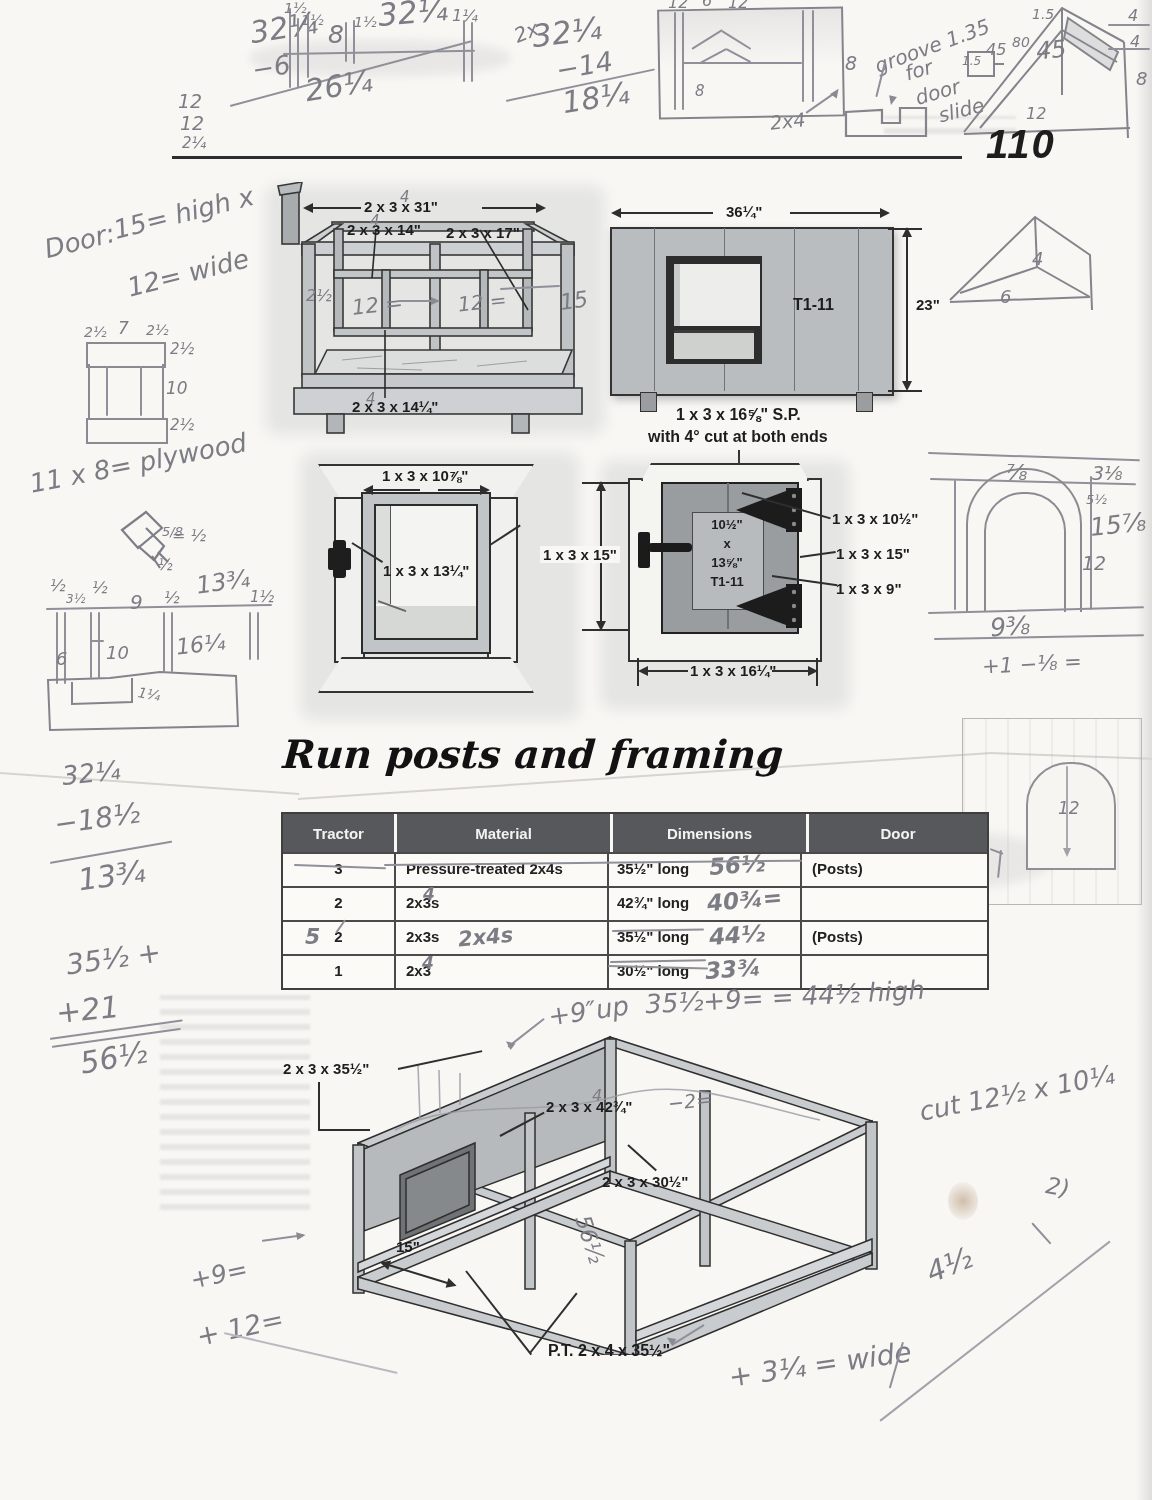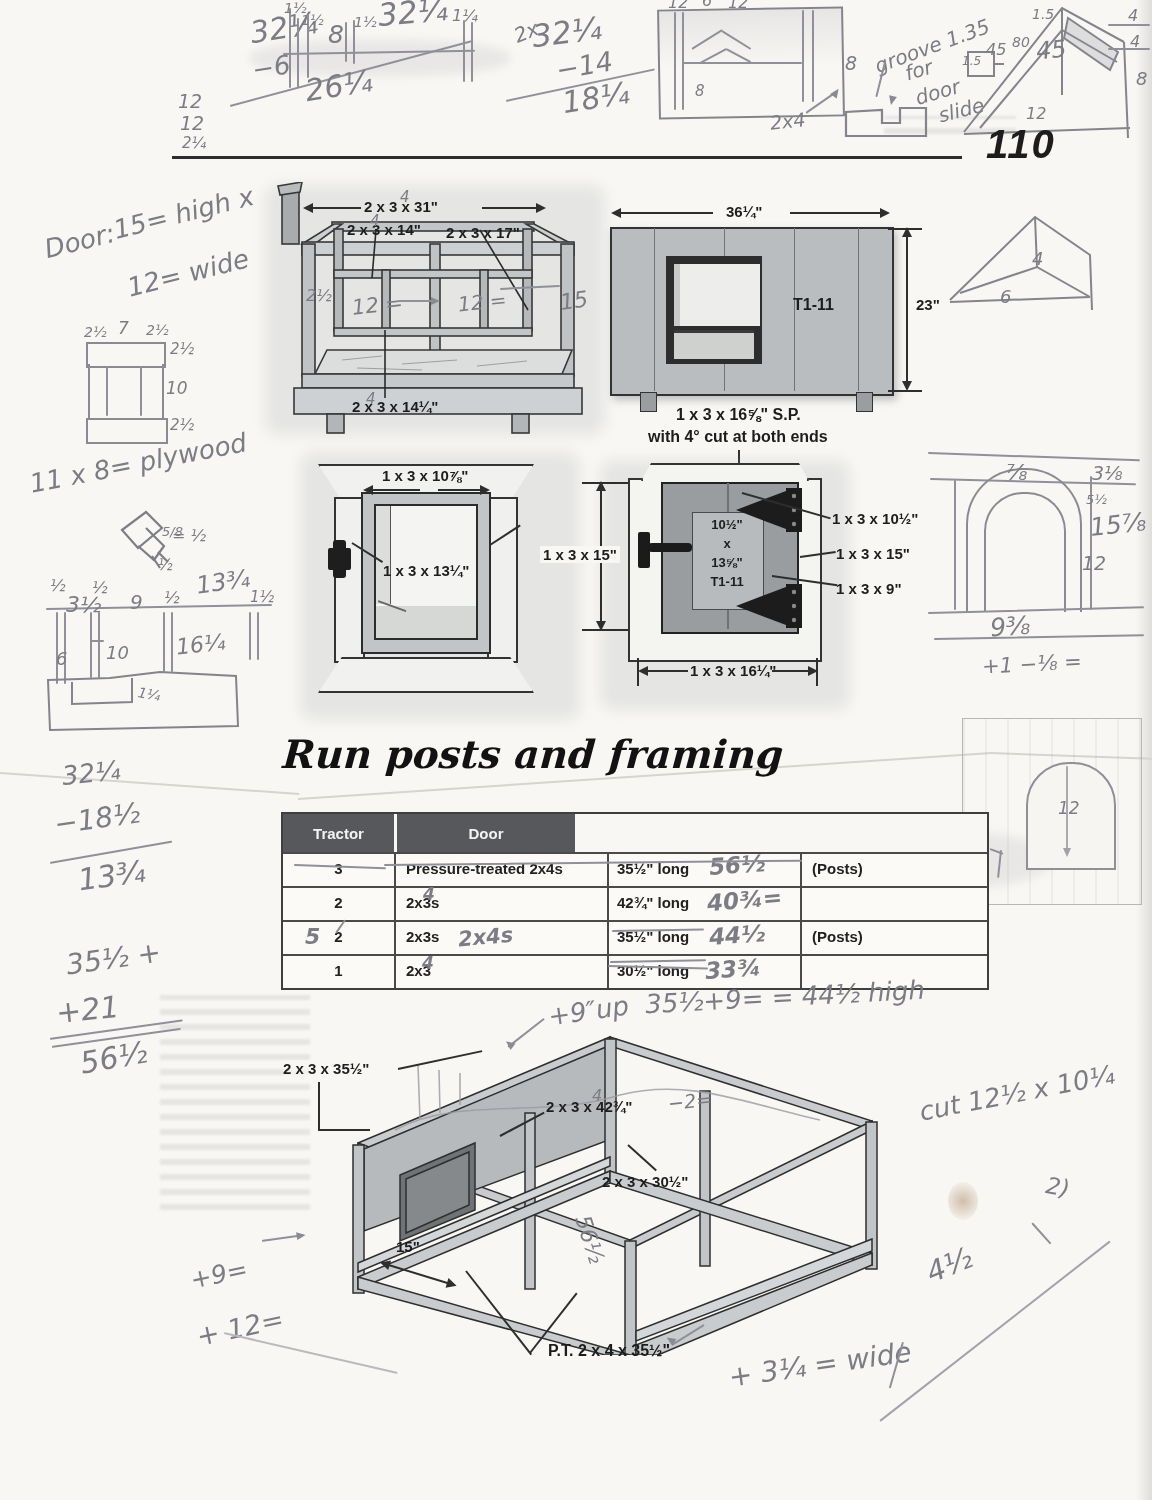--- a/index.html
+++ b/index.html
@@ -412,21 +412,21 @@
     <div class="pvline" style="left:56px;top:612px;height:72px;"></div>
     <div class="pvline" style="left:64px;top:612px;height:72px;"></div>
     <div class="pvline" style="left:90px;top:612px;height:66px;"></div>
     <div class="pvline" style="left:98px;top:612px;height:66px;"></div>
     <div class="pline" style="left:90px;top:640px;width:14px;"></div>
     <div class="pvline" style="left:163px;top:612px;height:60px;"></div>
     <div class="pvline" style="left:171px;top:612px;height:60px;"></div>
     <div class="pvline" style="left:249px;top:612px;height:48px;"></div>
     <div class="pvline" style="left:257px;top:612px;height:48px;"></div>
     <div class="hw" style="left:50px;top:576px;font-size:16px;">½</div>
-    <div class="hw" style="left:66px;top:592px;font-size:22px;">3½</div>
+    <div class="hw" style="left:66px;top:592px;font-size:12px;">3½</div>
     <div class="hw" style="left:92px;top:578px;font-size:16px;">½</div>
     <div class="hw" style="left:130px;top:590px;font-size:20px;">9</div>
     <div class="hw" style="left:164px;top:588px;font-size:16px;">½</div>
     <div class="hw" style="left:196px;top:568px;font-size:24px;transform:rotate(-8deg);">13¾</div>
     <div class="hw" style="left:250px;top:588px;font-size:15px;">1½</div>
   </div>
 
   <div>
     <svg class="abs" style="left:40px;top:668px;" width="210" height="70" viewBox="0 0 210 70">
       <g stroke="#84848c" stroke-width="2" fill="none">
@@ -453,20 +453,22 @@
     <div class="pline" style="left:50px;top:1038px;width:134px;transform:rotate(-8deg);"></div>
     <div class="pline" style="left:52px;top:1046px;width:130px;transform:rotate(-8deg);"></div>
     <div class="hw" style="left:80px;top:1040px;font-size:30px;transform:rotate(-10deg);">56½</div>
   </div>
 
   <div id="heading">Run posts and framing</div>
 
   <div id="mat-table">
     <div class="thead">
       <div class="th c1">Tractor</div>
+      <div class="th c2">Material</div>
+      <div class="th c3">Dimensions</div>
       <div class="th c4">Door</div>
     </div>
     <div class="tr">
       <div class="td c1">3</div>
       <div class="td c2">Pressure-treated 2x4s</div>
       <div class="td c3"><span>35½" long</span><span class="hwin" style="left:100px;top:-4px;font-size:23px;transform:rotate(-4deg);">56½</span></div>
       <div class="td c4">(Posts)</div>
     </div>
     <div class="tr">
       <div class="td c1">2</div>

